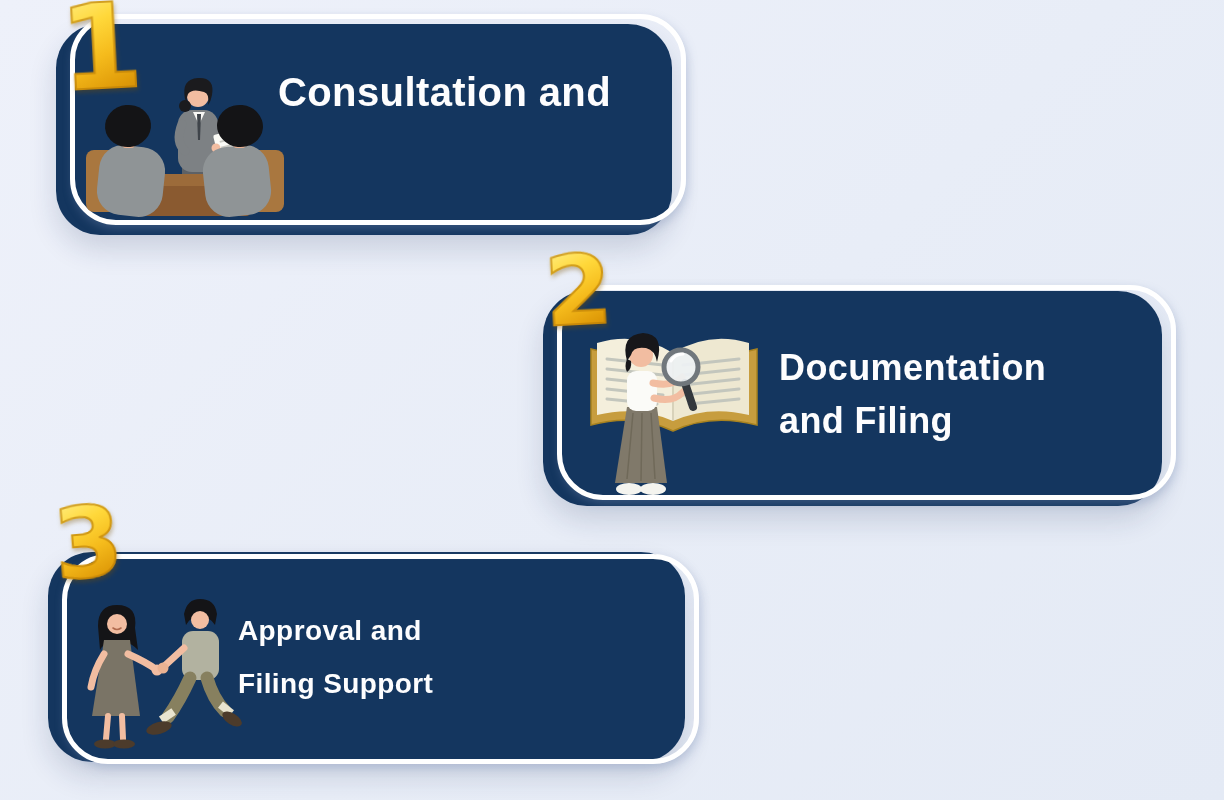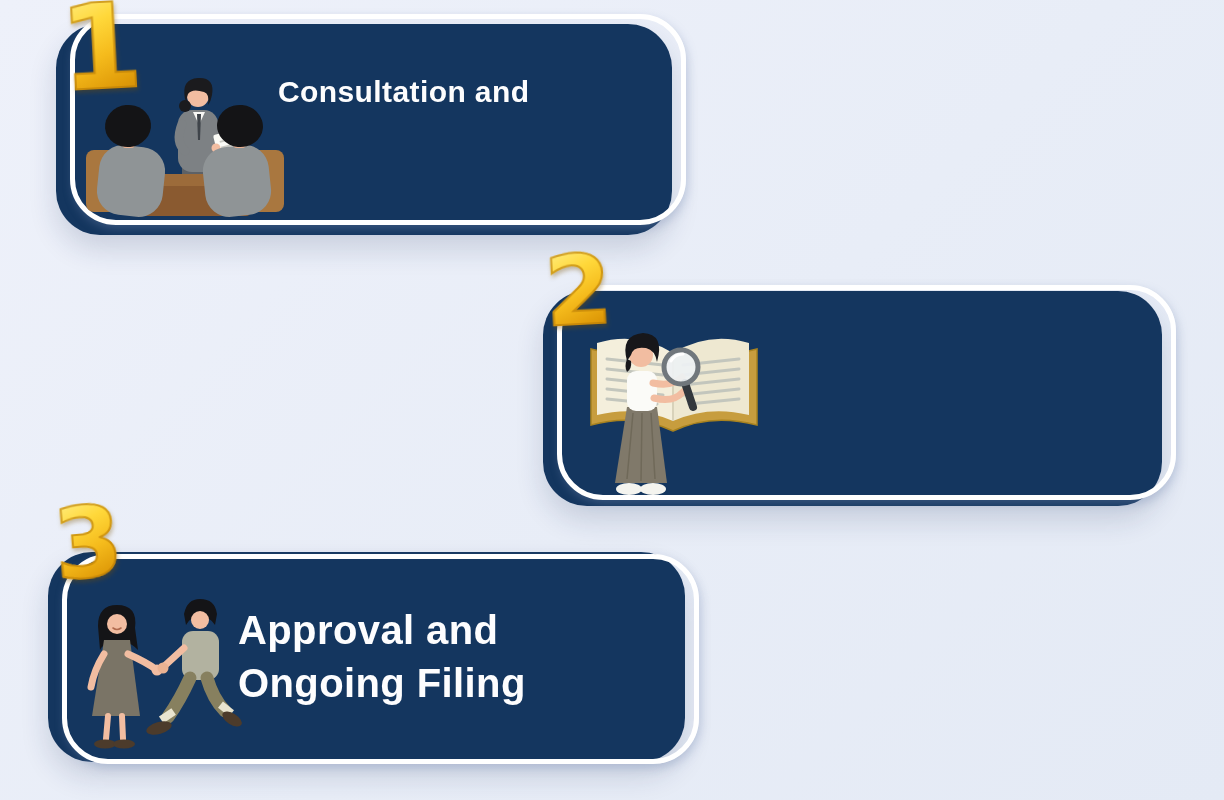--- a/index.html
+++ b/index.html
@@ -48,23 +48,23 @@
 
   .illus{position:absolute;z-index:4;}
   .il1{left:26px;top:30px;}
   .il2{left:34px;top:24px;}
   .il3{left:28px;top:44px;}
 
   .title{
     position:absolute;z-index:4;margin:0;
     color:#fdfdfe;font-weight:bold;letter-spacing:.4px;
   }
-  .t1{left:222px;top:42px;font-size:30px;line-height:52px;}
+  .t1{left:222px;top:42px;font-size:40px;line-height:52px;}
   .t2{left:236px;top:50px;font-size:36px;line-height:53px;}
-  .t3{left:190px;top:52px;font-size:40px;line-height:53px;}
+  .t3{left:190px;top:52px;font-size:28px;line-height:53px;}
 </style>
 </head>
 <body>
 
 <div class="canvas">
 
   <section class="card card1">
     <div class="card-bg"></div>
     <div class="card-outline"></div>
     <span class="step-number n1">1</span>
@@ -159,20 +159,24 @@
         <ellipse cx="76" cy="174" rx="13" ry="6" fill="#f4f4ef"></ellipse>
       </g>
 
       <g>
         <line x1="108" y1="68" x2="116" y2="92" stroke="#33383d" stroke-width="8" stroke-linecap="round"></line>
         <circle cx="104" cy="52" r="17" fill="#edf1f3" fill-opacity="0.93" stroke="#70777c" stroke-width="5"></circle>
         <path d="M94,46 q4,-7 12,-7" stroke="#ffffff" stroke-width="3" fill="none" stroke-linecap="round"></path>
       </g>
     </svg>
 
+    <h2 class="title t2">
+      <span>Documentation</span><br>
+      <span>and Filing</span>
+    </h2>
   </section>
 
   <section class="card card3">
     <div class="card-bg"></div>
     <div class="card-outline"></div>
     <span class="step-number n3">3</span>
 
     <svg class="illus il3" width="172" height="162" viewBox="0 0 172 162">
 
       <g>
@@ -201,17 +205,17 @@
         <ellipse cx="156" cy="123" rx="11" ry="5.5" fill="#4c3b2b" transform="rotate(32 156 123)"></ellipse>
       </g>
       <g>
         <circle cx="81" cy="74" r="5.5" fill="#f2bda1"></circle>
         <circle cx="87" cy="72" r="5.5" fill="#eab292"></circle>
       </g>
     </svg>
 
     <h2 class="title t3">
       <span>Approval and</span><br>
-      <span>Ongoing Filing</span>
+      <span>Filing Support</span>
     </h2>
   </section>
 
 </div>
 
 </body></html>

